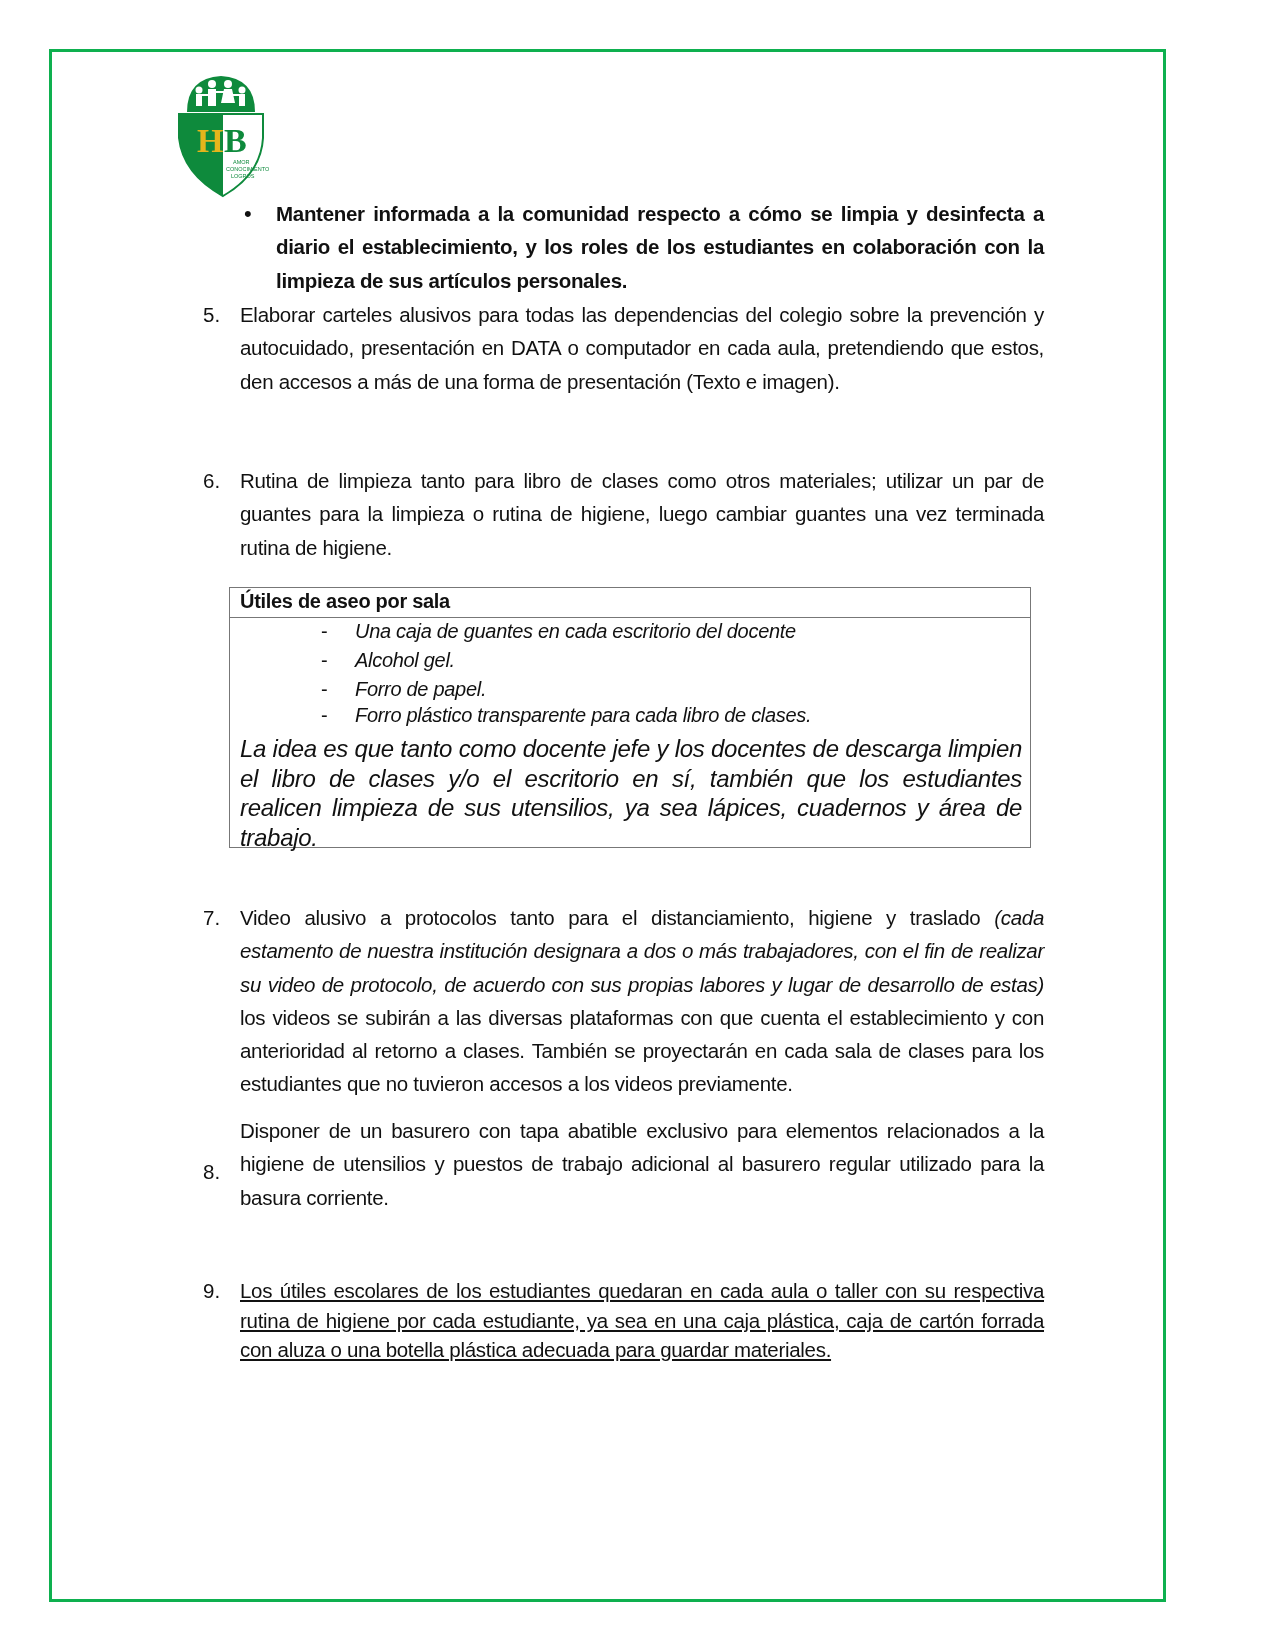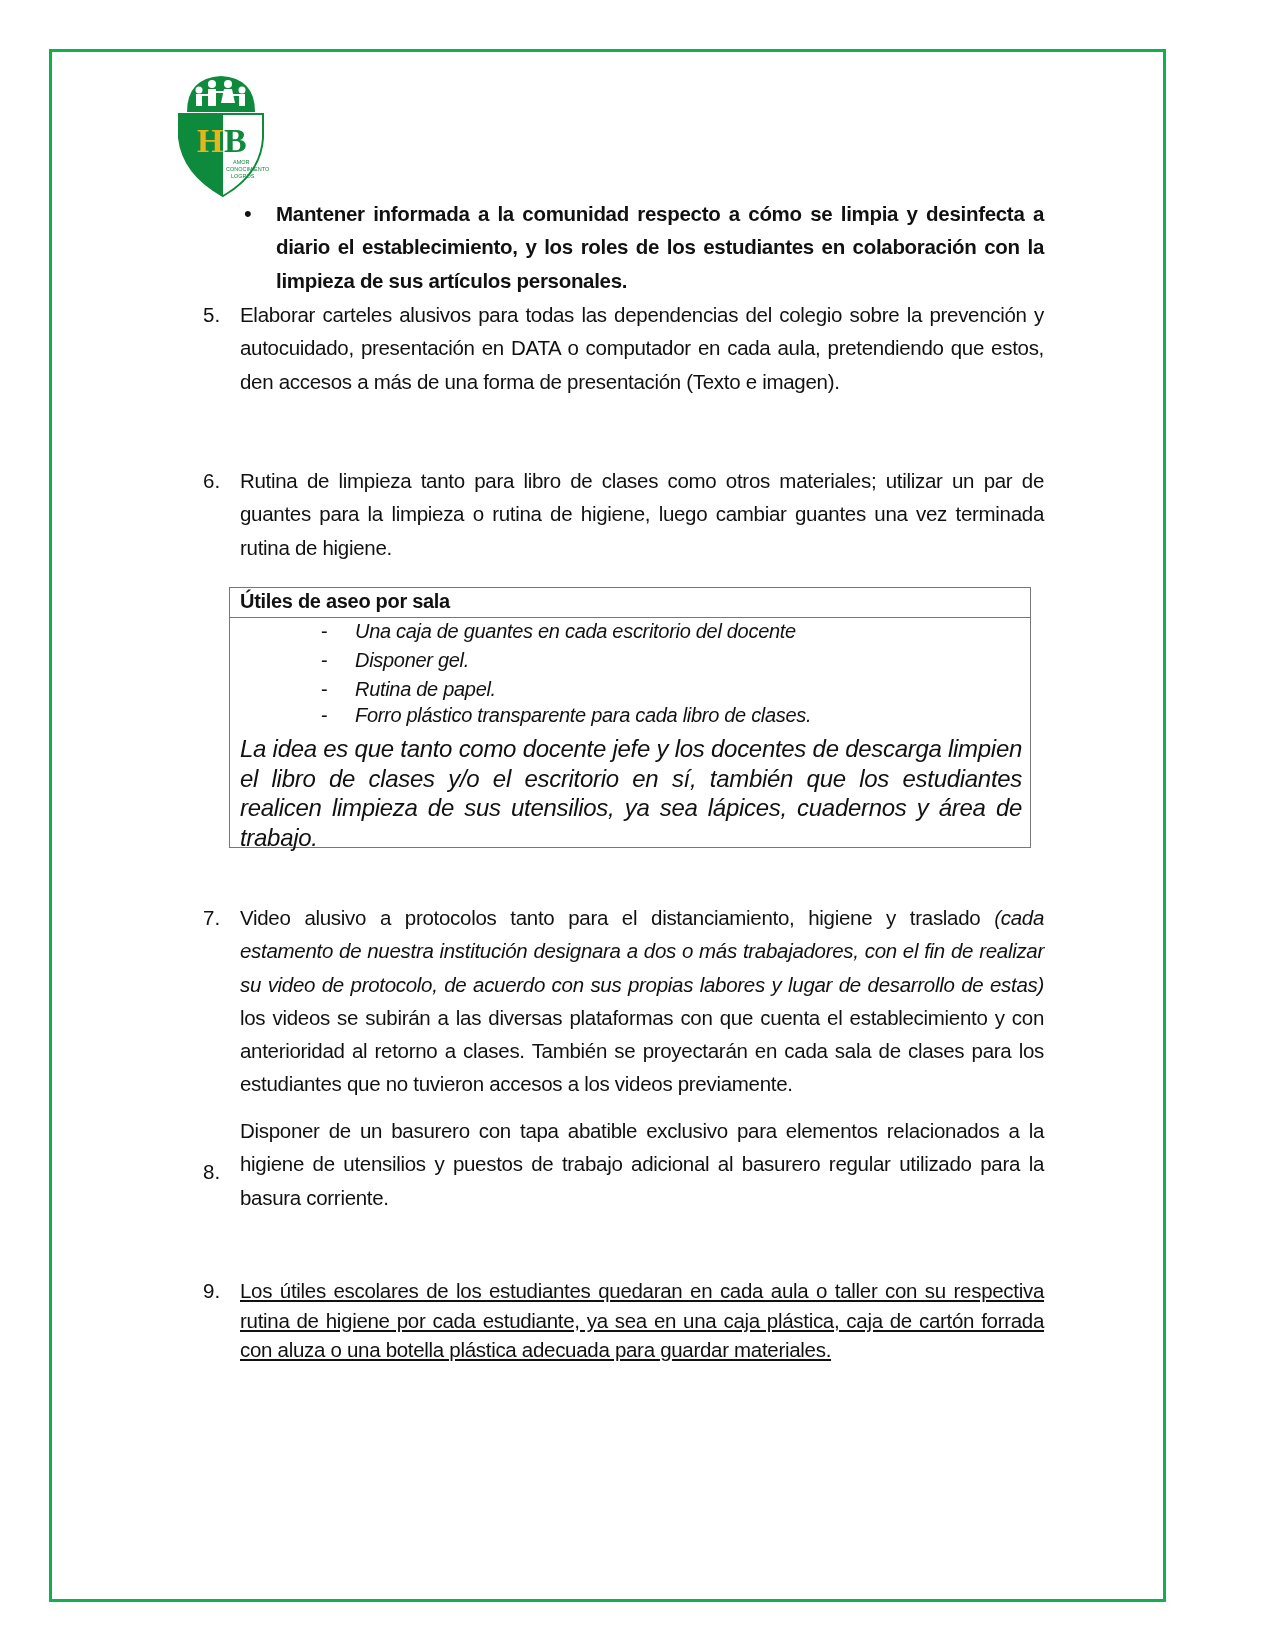--- a/index.html
+++ b/index.html
@@ -70,24 +70,24 @@
 <div class="para" style="top:464px;">Rutina de limpieza tanto para libro de clases como otros materiales; utilizar un par de guantes para la limpieza o rutina de higiene, luego cambiar guantes una vez terminada rutina de higiene.</div>
 
 <div class="box">
   <div class="box-head">
     <span class="box-title">Útiles de aseo por sala</span>
   </div>
   <div class="box-li" style="top:32px;">
     <span class="dash">-</span><span>Una caja de guantes en cada escritorio del docente</span>
   </div>
   <div class="box-li" style="top:61px;">
-    <span class="dash">-</span><span>Disponer gel.</span>
+    <span class="dash">-</span><span>Alcohol gel.</span>
   </div>
   <div class="box-li" style="top:90px;">
-    <span class="dash">-</span><span>Rutina de papel.</span>
+    <span class="dash">-</span><span>Forro de papel.</span>
   </div>
   <div class="box-li" style="top:116px;">
     <span class="dash">-</span><span>Forro plástico transparente para cada libro de clases.</span>
   </div>
   <div class="box-p">La idea es que tanto como docente jefe y los docentes de descarga limpien el libro de clases y/o el escritorio en sí, también que los estudiantes realicen limpieza de sus utensilios, ya sea lápices, cuadernos y área de trabajo.</div>
 </div>
 
 <span class="num" style="top:901px;">7.</span>
 <div class="para" style="top:901px;"><span>Video alusivo a protocolos tanto para el distanciamiento, higiene y traslado </span><i>(cada estamento de nuestra institución designara  a dos  o más trabajadores, con el fin de realizar su video de protocolo, de acuerdo con sus propias labores y lugar de desarrollo de estas)</i><span> los videos se subirán a las diversas plataformas con que cuenta el establecimiento y con anterioridad al retorno a clases. También se proyectarán en cada sala de clases para los estudiantes que no tuvieron accesos a los videos previamente.</span></div>
 

